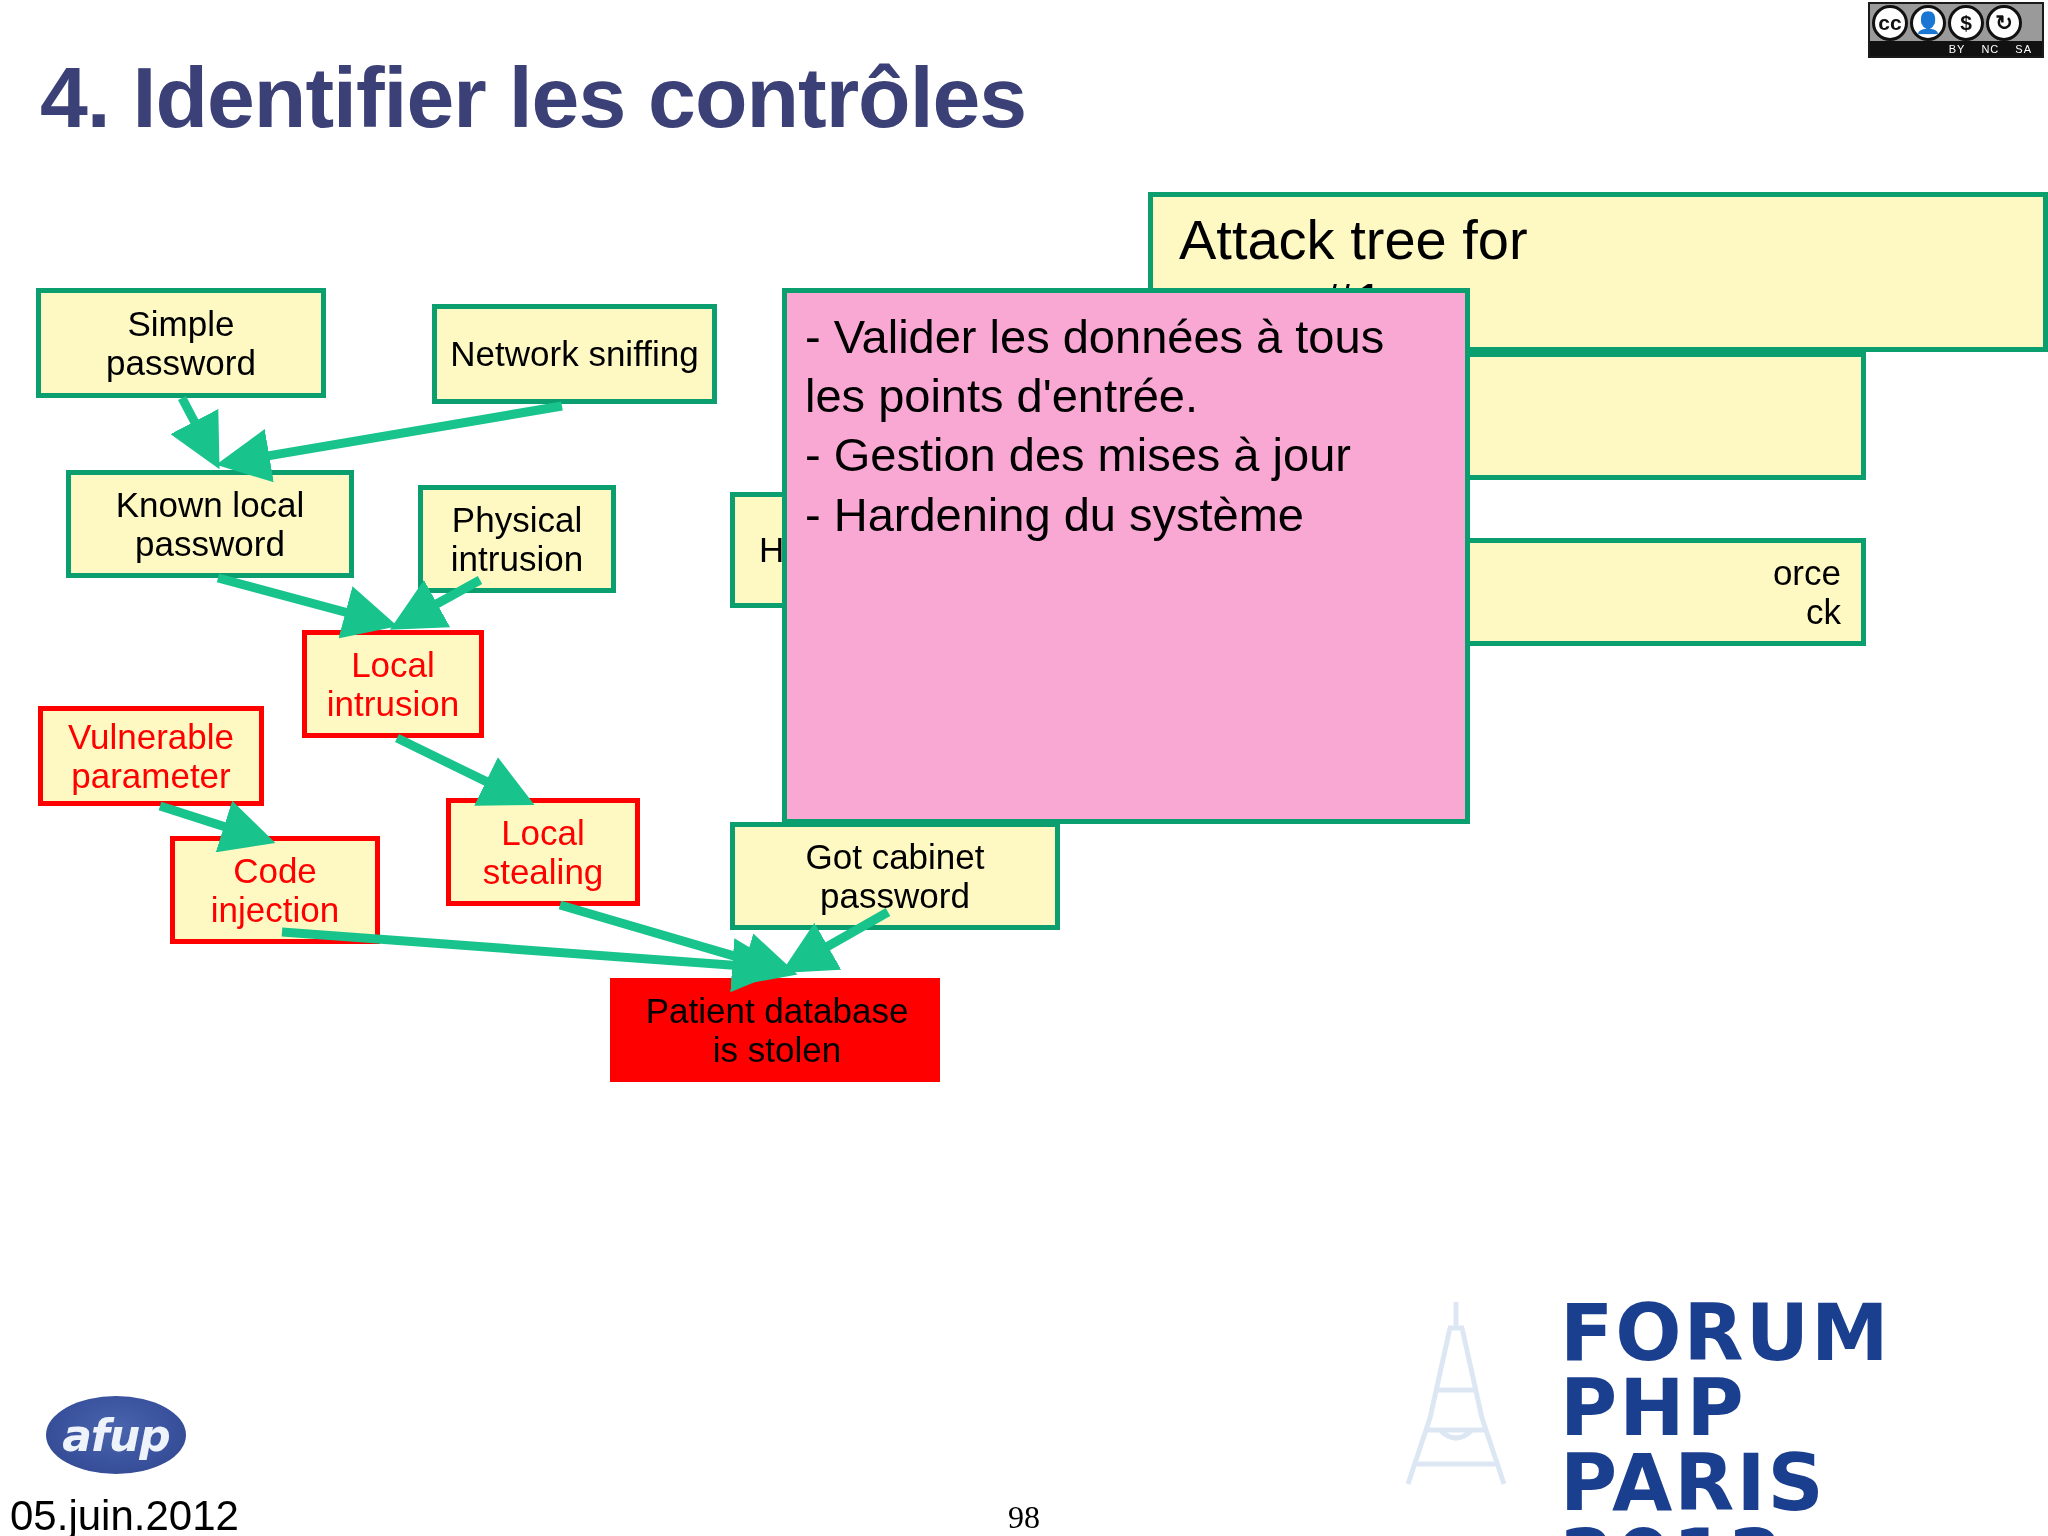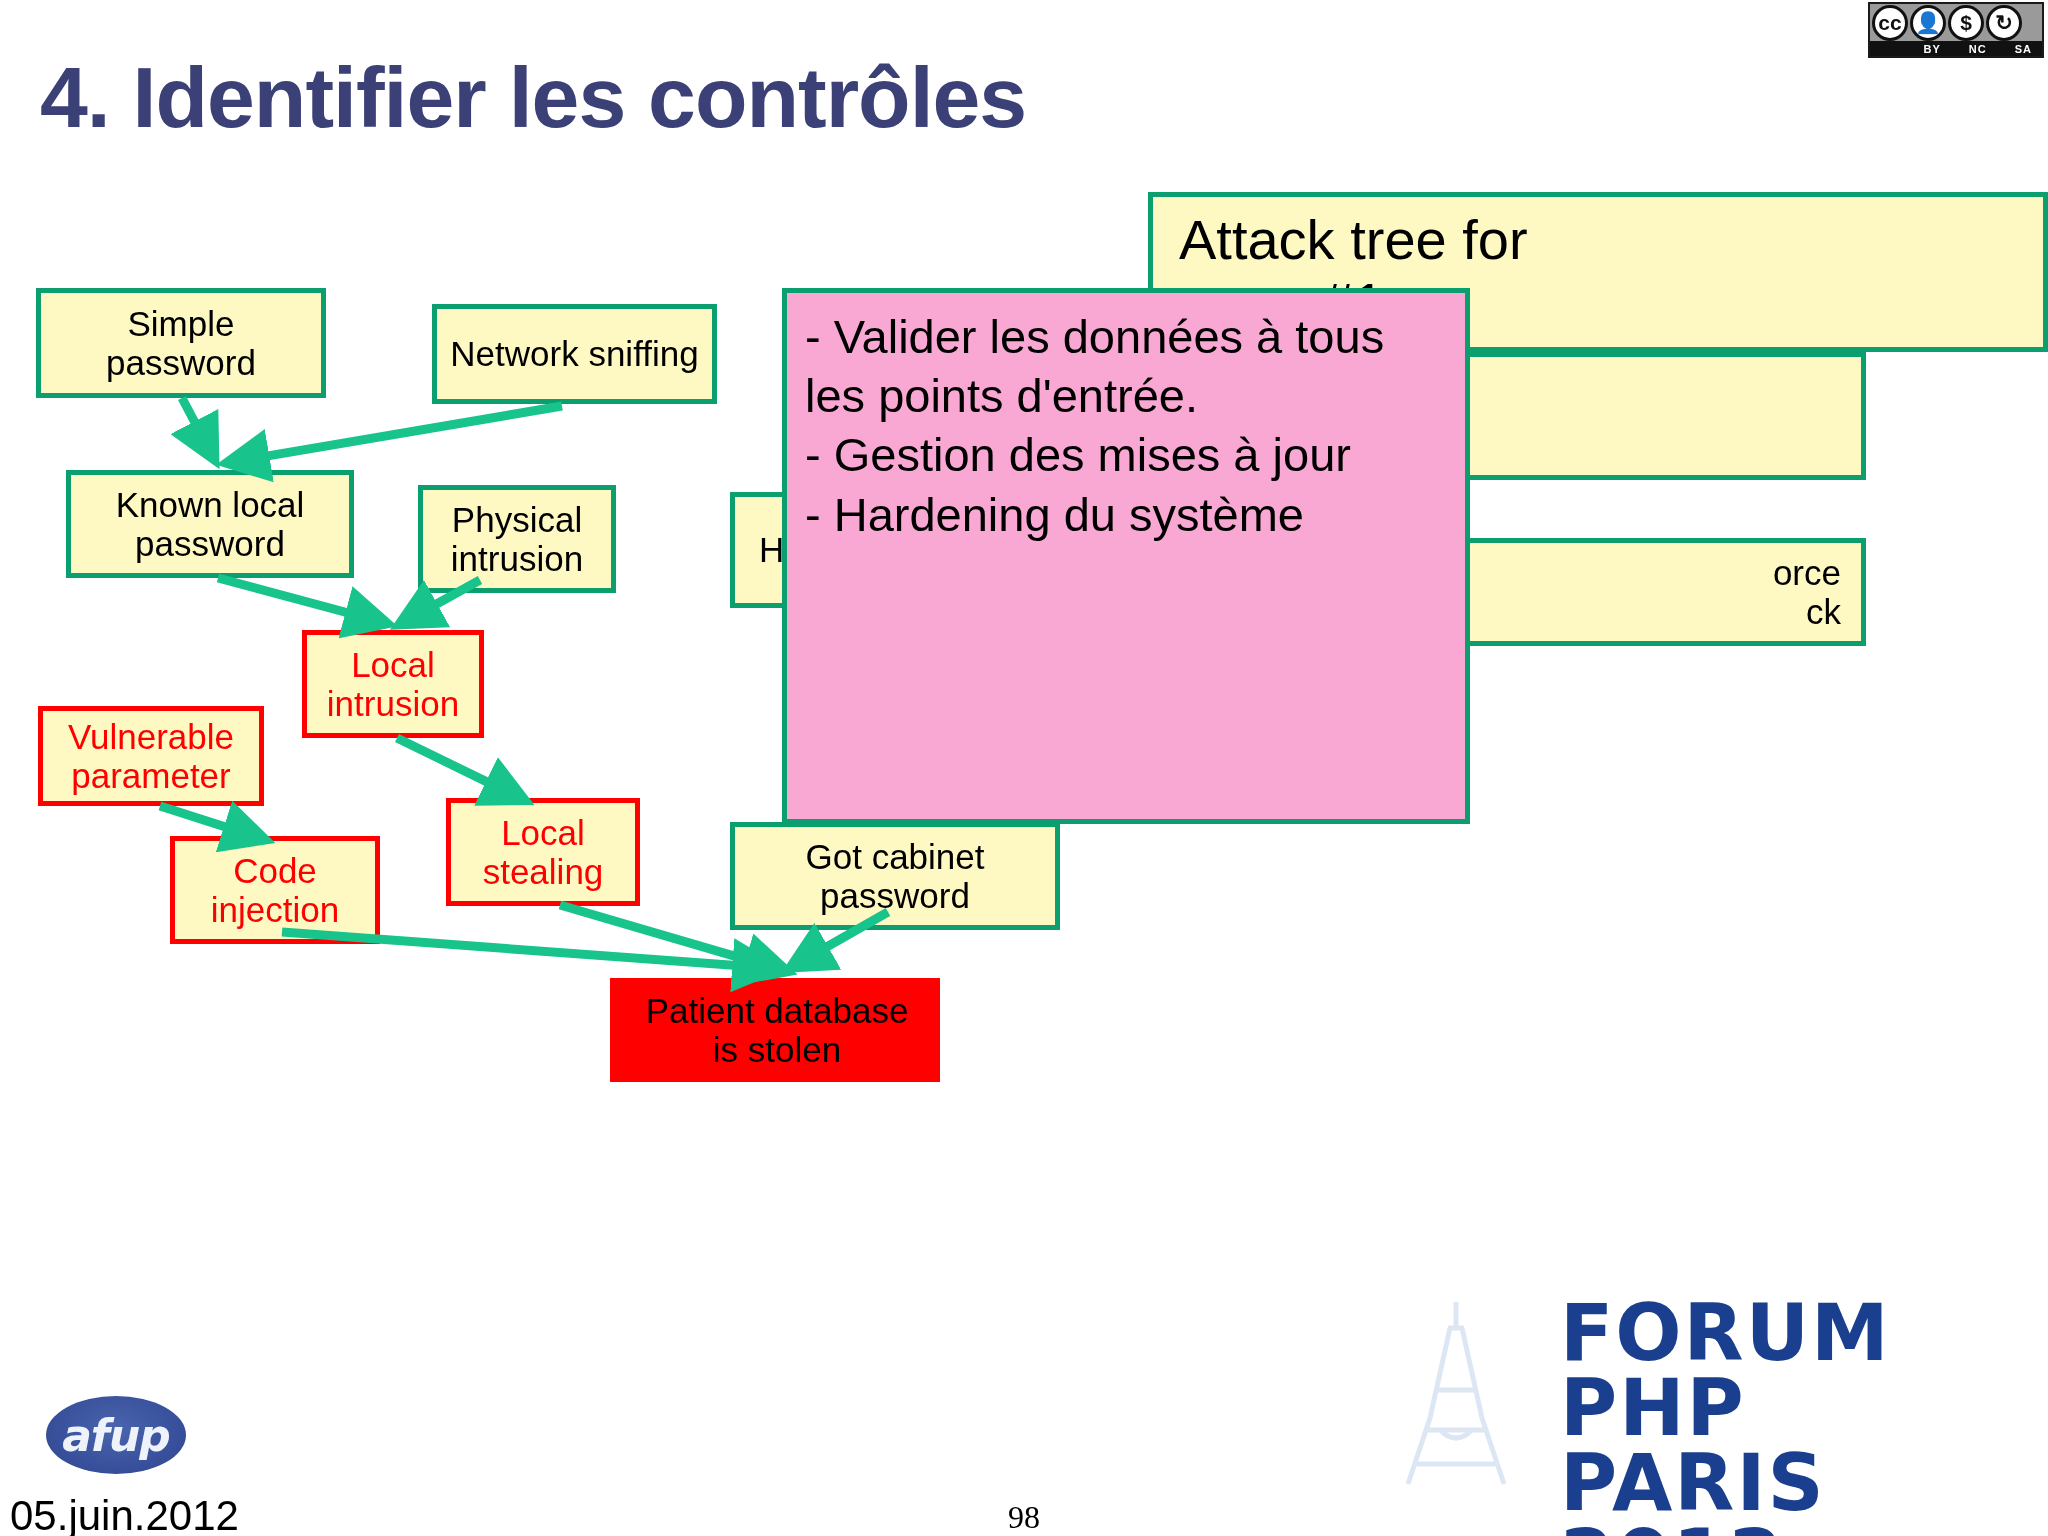--- a/index.html
+++ b/index.html
@@ -60,24 +60,24 @@
   }
   #cc-badge .cc-circ.white {
     background: #fff; color: #111;
   }
   #cc-badge .cc-labels {
     display: flex;
     height: 16px;
     background: #111;
     color: #fff;
     font-size: 11px;
-    font-weight: bold;
+    font-weight: normal;
     align-items: center;
     justify-content: flex-end;
-    gap: 28px;
+    gap: 16px;
     padding-right: 10px;
     letter-spacing: 1px;
   }
 
   
   .node {
     position: absolute;
     border: 5px solid #0b9e6e;
     background: #fef9c3;
     color: #000000;

